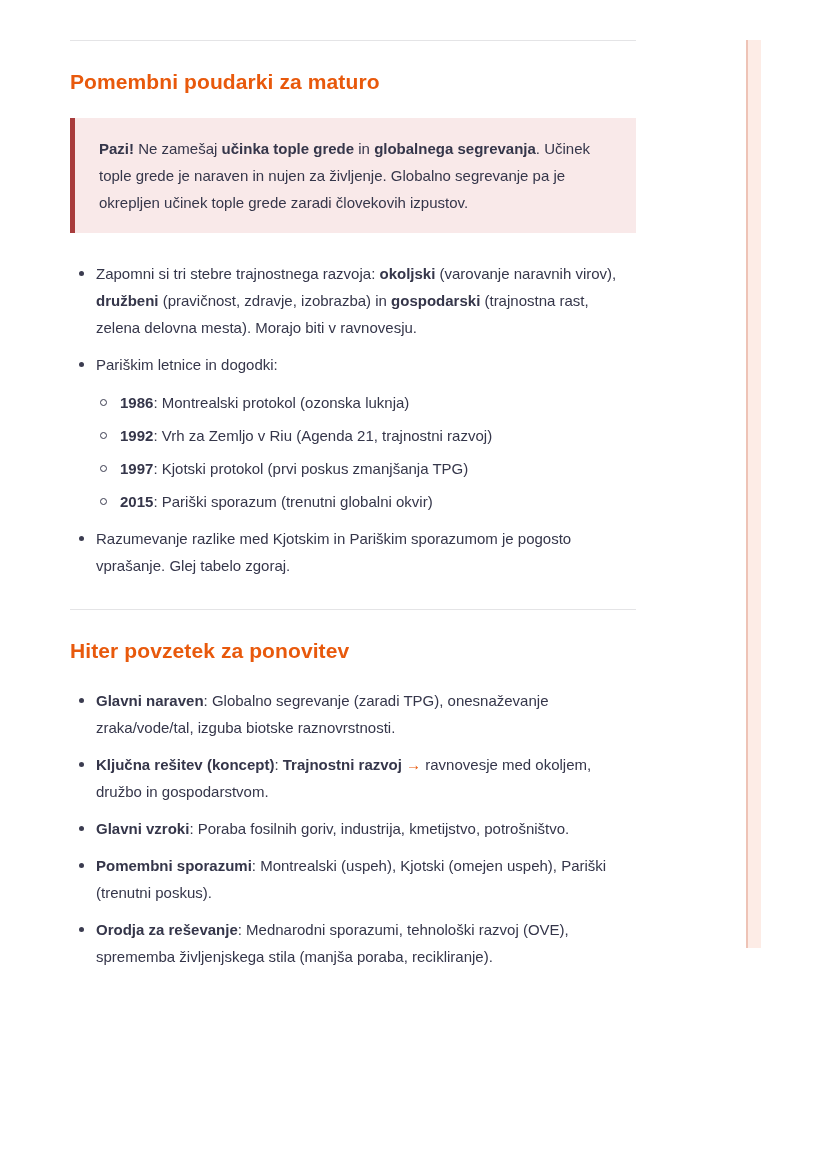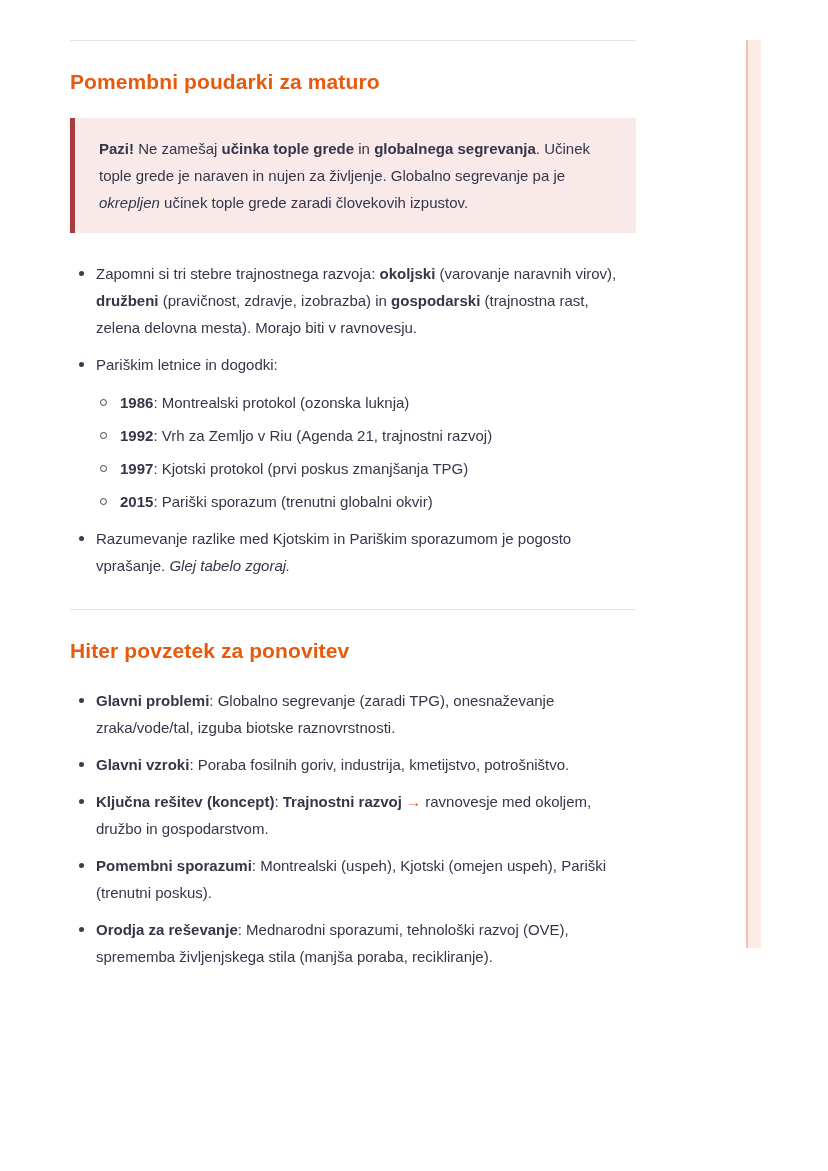--- a/index.html
+++ b/index.html
@@ -40,21 +40,21 @@
   ul.sublist > li {
     position:relative; padding-left:24px; margin-bottom:6px; line-height:27px;
   }
   ul.sublist > li::before {
     content:""; position:absolute; left:4px; top:10px;
     width:5px; height:5px; background:transparent;
     border:1.4px solid #3b3c50; border-radius:50%;
   }
 
   .seg.b { font-weight:700; }
-  .seg.i { font-style:italic; }
+  .seg.i { }
   .seg.accent { color:#e8590c; font-weight:700; }
 
   .right-strip {
     position:absolute; left:746px; top:40px; width:15px; height:908px;
     background:#fdece6; border-left:2px solid #eec3b6;
   }
 
   .footer-copy {
     position:absolute; top:1102px; right:53px;
     font-size:11px; color:#9aa0a6;
@@ -92,23 +92,23 @@
         </ul>
       </li>
       <li><span class="seg">Razumevanje razlike med Kjotskim in Pariškim sporazumom je pogosto vprašanje. </span><span class="seg i">Glej tabelo zgoraj.</span></li>
     </ul>
 
     <hr class="divider mid">
 
     <h1 class="heading">Hiter povzetek za ponovitev</h1>
 
     <ul class="list">
-      <li><span class="seg b">Glavni problemi</span><span class="seg">: Globalno segrevanje (zaradi TPG), onesnaževanje zraka/vode/tal, izguba biotske raznovrstnosti.</span></li>
+      <li><span class="seg b">Glavni naraven</span><span class="seg">: Globalno segrevanje (zaradi TPG), onesnaževanje zraka/vode/tal, izguba biotske raznovrstnosti.</span></li>
+      <li><span class="seg b">Ključna rešitev (koncept)</span><span class="seg">: </span><span class="seg b">Trajnostni razvoj</span><span class="seg accent"> → </span><span class="seg">ravnovesje med okoljem, družbo in gospodarstvom.</span></li>
       <li><span class="seg b">Glavni vzroki</span><span class="seg">: Poraba fosilnih goriv, industrija, kmetijstvo, potrošništvo.</span></li>
-      <li><span class="seg b">Ključna rešitev (koncept)</span><span class="seg">: </span><span class="seg b">Trajnostni razvoj</span><span class="seg accent"> → </span><span class="seg">ravnovesje med okoljem, družbo in gospodarstvom.</span></li>
       <li><span class="seg b">Pomembni sporazumi</span><span class="seg">: Montrealski (uspeh), Kjotski (omejen uspeh), Pariški (trenutni poskus).</span></li>
       <li><span class="seg b">Orodja za reševanje</span><span class="seg">: Mednarodni sporazumi, tehnološki razvoj (OVE), sprememba življenjskega stila (manjša poraba, recikliranje).</span></li>
     </ul>
 
   </div>
 
   <div class="right-strip"></div>
 
   <div class="footer-copy">(c) Knowunity 2025</div>
 

